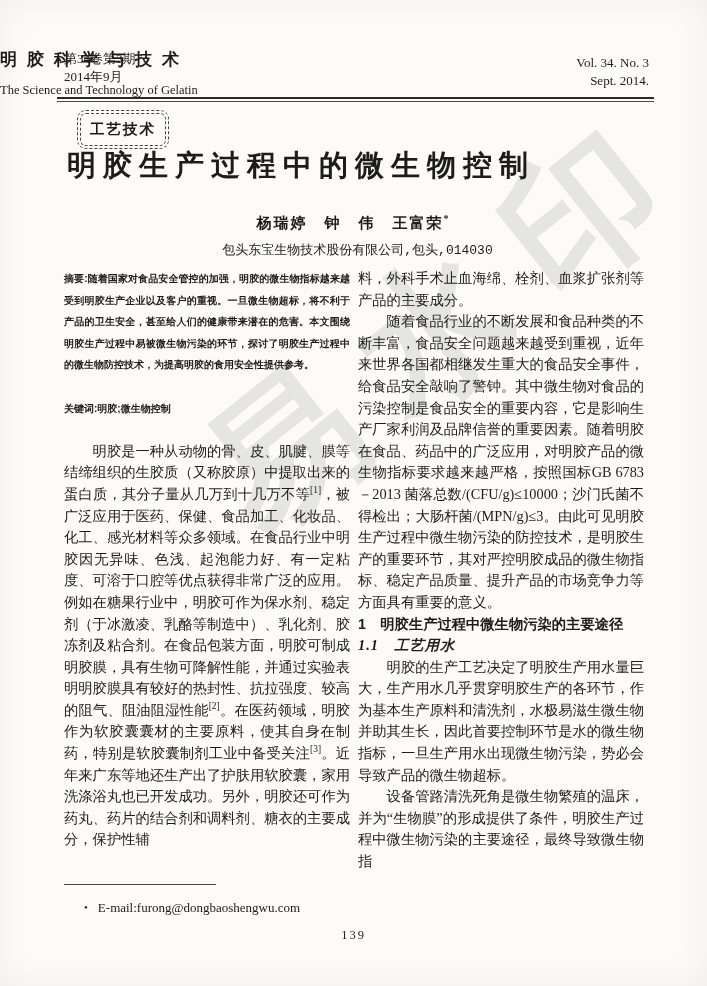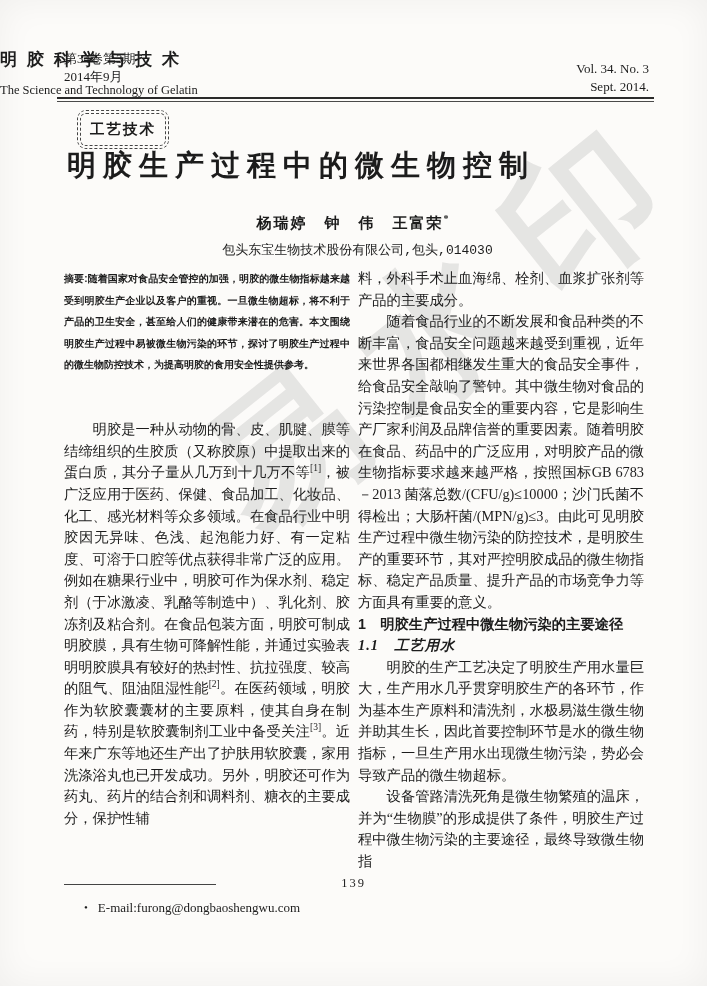--- a/index.html
+++ b/index.html
@@ -23,21 +23,21 @@
     font-size:150px;font-weight:700;letter-spacing:40px;
     color:rgba(150,150,150,0.22);white-space:nowrap;z-index:0;
     user-select:none;
   }
   .content{position:relative;z-index:1;}
   
   .hdr-left{position:absolute;top:50px;left:64px;font-size:13px;line-height:18px;}
   .hdr-center{position:absolute;top:48px;left:0;width:707px;}
   .hdr-center .cn{font-size:17px;letter-spacing:10px;font-weight:600;}
   .hdr-center .en{font-size:12.5px;margin-top:12px;}
-  .hdr-right{position:absolute;top:60px;right:58px;font-size:13px;line-height:18px;text-align:right;}
+  .hdr-right{position:absolute;top:54px;right:58px;font-size:13px;line-height:18px;text-align:right;}
   .hdr-rule{position:absolute;top:97px;left:57px;right:53px;height:2px;
     border-top:2px solid #2a2a2a;border-bottom:1px solid #4a4a4a;}
   
   .badge{
     position:absolute;top:113px;left:80px;
     font-size:14.5px;font-weight:700;padding:6px 9px;
     border:1px dashed #444;outline:1px dashed #444;outline-offset:2px;
     border-radius:6px;letter-spacing:2px;background:transparent;
   }
   
@@ -56,21 +56,21 @@
   .indent{text-indent:2em;}
   .hei{font-family:"Liberation Sans","DejaVu Sans",sans-serif;font-weight:700;font-size:10px;}
   .sec-h1{font-family:"Liberation Sans","DejaVu Sans",sans-serif;font-weight:700;font-size:14.3px;}
   .sec-h2{font-weight:700;font-style:italic;letter-spacing:1px;}
   sup.ref{font-size:9.5px;vertical-align:6px;line-height:0;}
   b.lbl{font-family:"Liberation Sans","DejaVu Sans",sans-serif;}
   
   .foot-rule{position:absolute;top:884px;left:64px;width:152px;border-top:1px solid #444;}
   .footnote{position:absolute;top:900px;left:84px;font-size:13px;}
   .footnote .dot{display:inline-block;margin-right:10px;font-size:11px;vertical-align:1px;}
-  .page-number{position:absolute;top:876px;left:0;width:707px;text-align:center;
+  .page-number{position:absolute;top:928px;left:0;width:707px;text-align:center;
     font-size:12.5px;letter-spacing:2px;}
 </style>
 </head>
 <body>
 
 <div class="page">
 
   <div class="watermark">易水印</div>
 
   <div class="content">
@@ -93,20 +93,21 @@
 
     <div class="title">明胶生产过程中的微生物控制</div>
     <div class="authors"><span>杨瑞婷　钟　伟　王富荣</span><sup>*</sup></div>
     <div class="affiliation">包头东宝生物技术股份有限公司,包头,014030</div>
 
     <div class="columns">
 
       <div class="col">
         <p class="hei"><b class="lbl">摘要:</b><span>随着国家对食品安全管控的加强，明胶的微生物指标越来越受到明胶生产企业以及客户的重视。一旦微生物超标，将不利于产品的卫生安全，甚至给人们的健康带来潜在的危害。本文围绕明胶生产过程中易被微生物污染的环节，探讨了明胶生产过程中的微生物防控技术，为提高明胶的食用安全性提供参考。</span></p>
         <div class="gap"></div>
+        <p class="hei"><b class="lbl">关键词:</b><span>明胶;微生物控制</span></p>
         <div class="gap"></div>
         <p class="indent rich">明胶是一种从动物的骨、皮、肌腱、膜等结缔组织的生胶质（又称胶原）中提取出来的蛋白质，其分子量从几万到十几万不等<sup class="ref">[1]</sup>，被广泛应用于医药、保健、食品加工、化妆品、化工、感光材料等众多领域。在食品行业中明胶因无异味、色浅、起泡能力好、有一定粘度、可溶于口腔等优点获得非常广泛的应用。例如在糖果行业中，明胶可作为保水剂、稳定剂（于冰激凌、乳酪等制造中）、乳化剂、胶冻剂及粘合剂。在食品包装方面，明胶可制成明胶膜，具有生物可降解性能，并通过实验表明明胶膜具有较好的热封性、抗拉强度、较高的阻气、阻油阻湿性能<sup class="ref">[2]</sup>。在医药领域，明胶作为软胶囊囊材的主要原料，使其自身在制药，特别是软胶囊制剂工业中备受关注<sup class="ref">[3]</sup>。近年来广东等地还生产出了护肤用软胶囊，家用洗涤浴丸也已开发成功。另外，明胶还可作为药丸、药片的结合剂和调料剂、糖衣的主要成分，保护性辅</p>
       </div>
 
       <div class="col">
         <p>料，外科手术止血海绵、栓剂、血浆扩张剂等产品的主要成分。</p>
         <p class="indent">随着食品行业的不断发展和食品种类的不断丰富，食品安全问题越来越受到重视，近年来世界各国都相继发生重大的食品安全事件，给食品安全敲响了警钟。其中微生物对食品的污染控制是食品安全的重要内容，它是影响生产厂家利润及品牌信誉的重要因素。随着明胶在食品、药品中的广泛应用，对明胶产品的微生物指标要求越来越严格，按照国标GB 6783－2013 菌落总数/(CFU/g)≤10000；沙门氏菌不得检出；大肠杆菌/(MPN/g)≤3。由此可见明胶生产过程中微生物污染的防控技术，是明胶生产的重要环节，其对严控明胶成品的微生物指标、稳定产品质量、提升产品的市场竞争力等方面具有重要的意义。</p>
         <p class="sec-h1">1　明胶生产过程中微生物污染的主要途径</p>
         <p class="sec-h2">1.1　工艺用水</p>
         <p class="indent">明胶的生产工艺决定了明胶生产用水量巨大，生产用水几乎贯穿明胶生产的各环节，作为基本生产原料和清洗剂，水极易滋生微生物并助其生长，因此首要控制环节是水的微生物指标，一旦生产用水出现微生物污染，势必会导致产品的微生物超标。</p>

